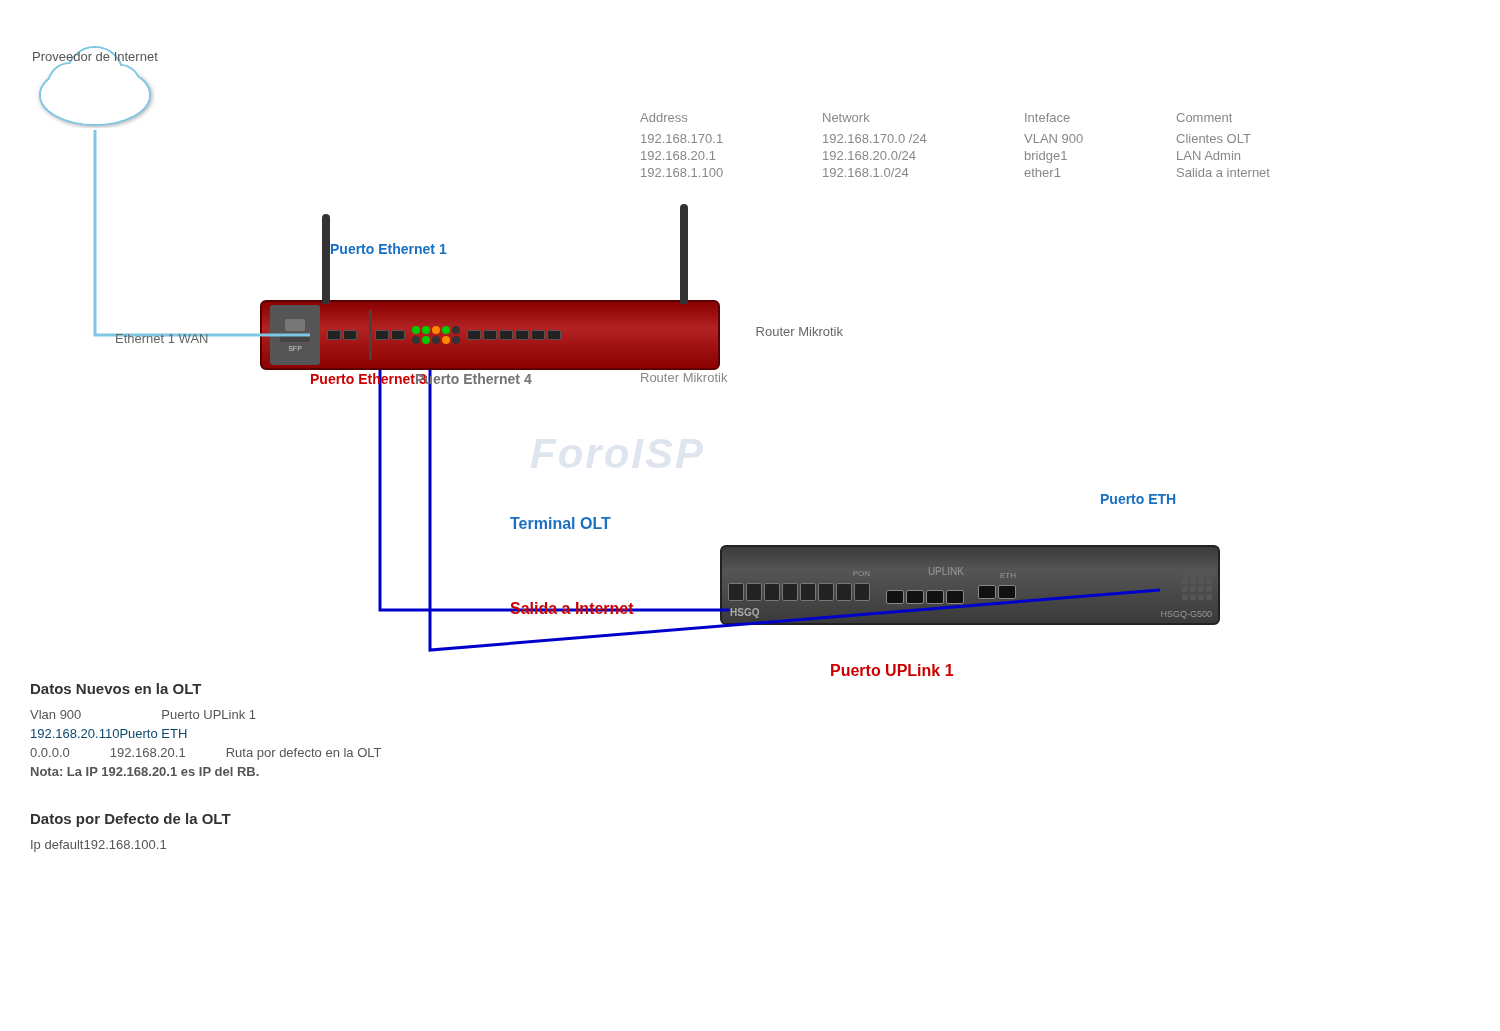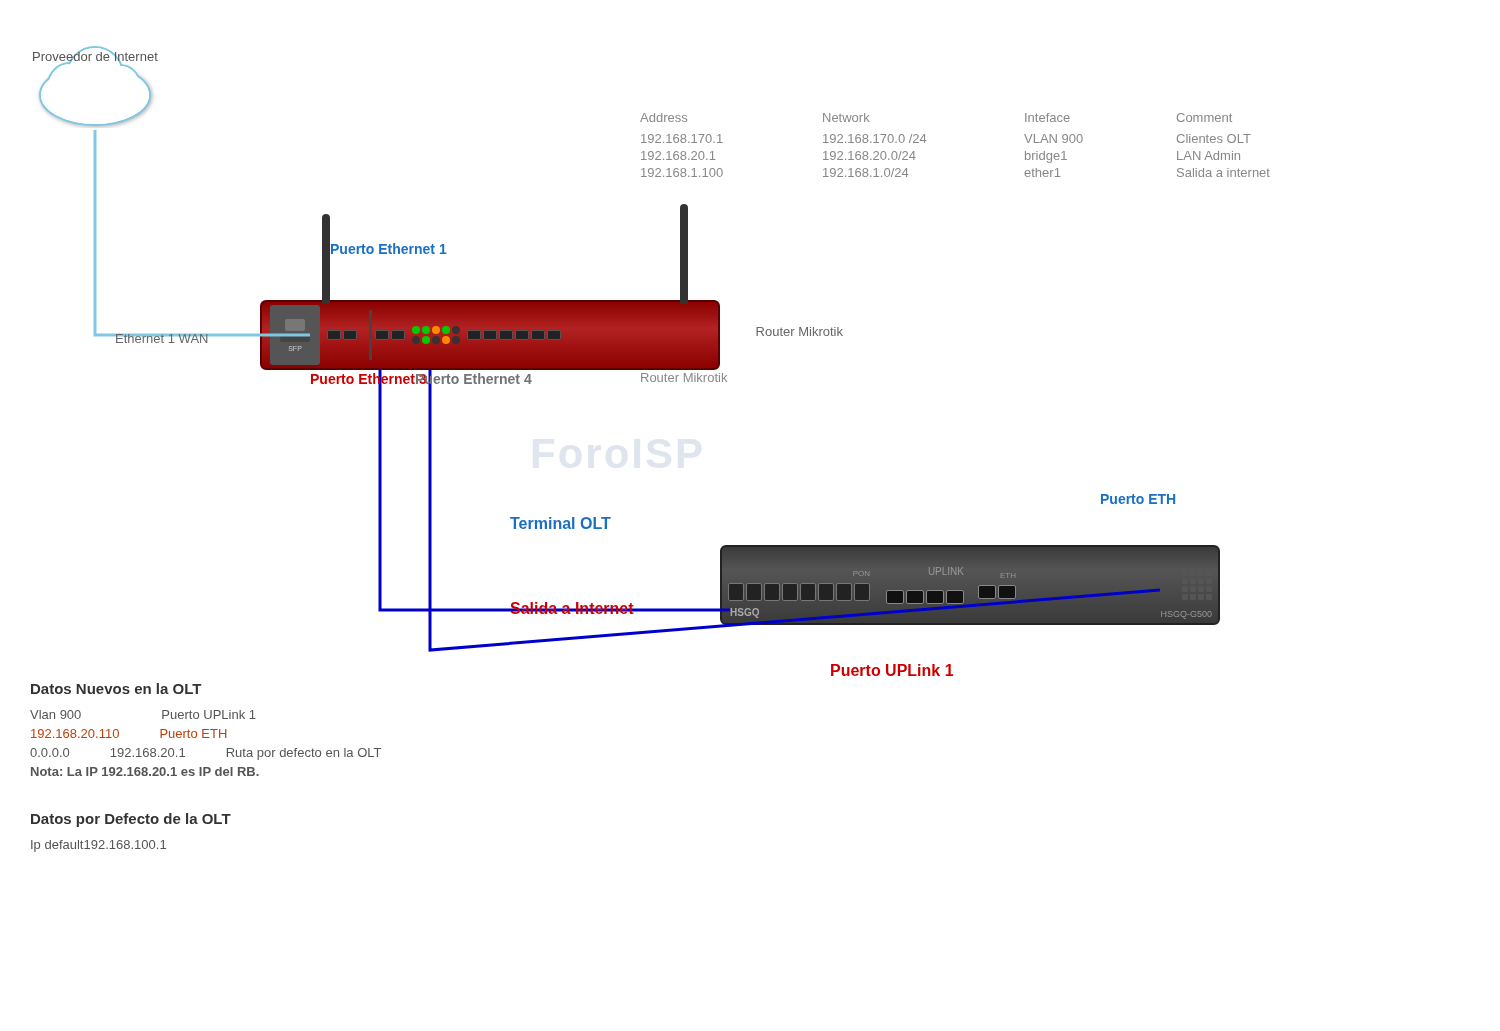--- a/index.html
+++ b/index.html
@@ -199,20 +199,21 @@
       color: #888;
     }
 
     .foroISP-watermark {
       position: absolute;
       top: 430px;
       left: 530px;
       font-size: 42px;
       color: rgba(150,170,200,0.3);
       font-weight: bold;
+      font-style: italic;
       letter-spacing: 2px;
     }
   </style>
 </head>
 <body>
 
 <div class="cloud">
   <svg viewBox="0 0 130 100" xmlns="http://www.w3.org/2000/svg">
     <defs>
       <filter id="shadow" x="-5%" y="-5%" width="110%" height="110%">
@@ -420,21 +421,21 @@
   <span>Puerto
 UPLink 1</span>
 </div>
 
 <div style="position:absolute;top:680px;left:30px;">
   <div style="font-size:15px;font-weight:bold;color:#333;margin-bottom:10px;">Datos Nuevos en  la OLT</div>
   <div style="font-size:13px;color:#555;margin-bottom:4px;display:flex;gap:80px;">
     <span>Vlan 900</span>
     <span>Puerto UPLink 1</span>
   </div>
-  <div style="font-size:13px;color:#c2410c;margin-bottom:4px;display:flex;gap:40px;">
+  <div style="font-size:13px;color:#0c4a6e;margin-bottom:4px;display:flex;">
     <span>192.168.20.110</span>
     <span>Puerto ETH</span>
   </div>
   <div style="font-size:13px;color:#555;margin-bottom:4px;display:flex;gap:40px;">
     <span>0.0.0.0</span>
     <span>192.168.20.1</span>
     <span>Ruta  por defecto en la OLT</span>
   </div>
   <div style="font-size:13px;color:#555;font-weight:bold;margin-top:4px;">Nota: La IP 192.168.20.1 es IP del RB.</div>
 </div>

